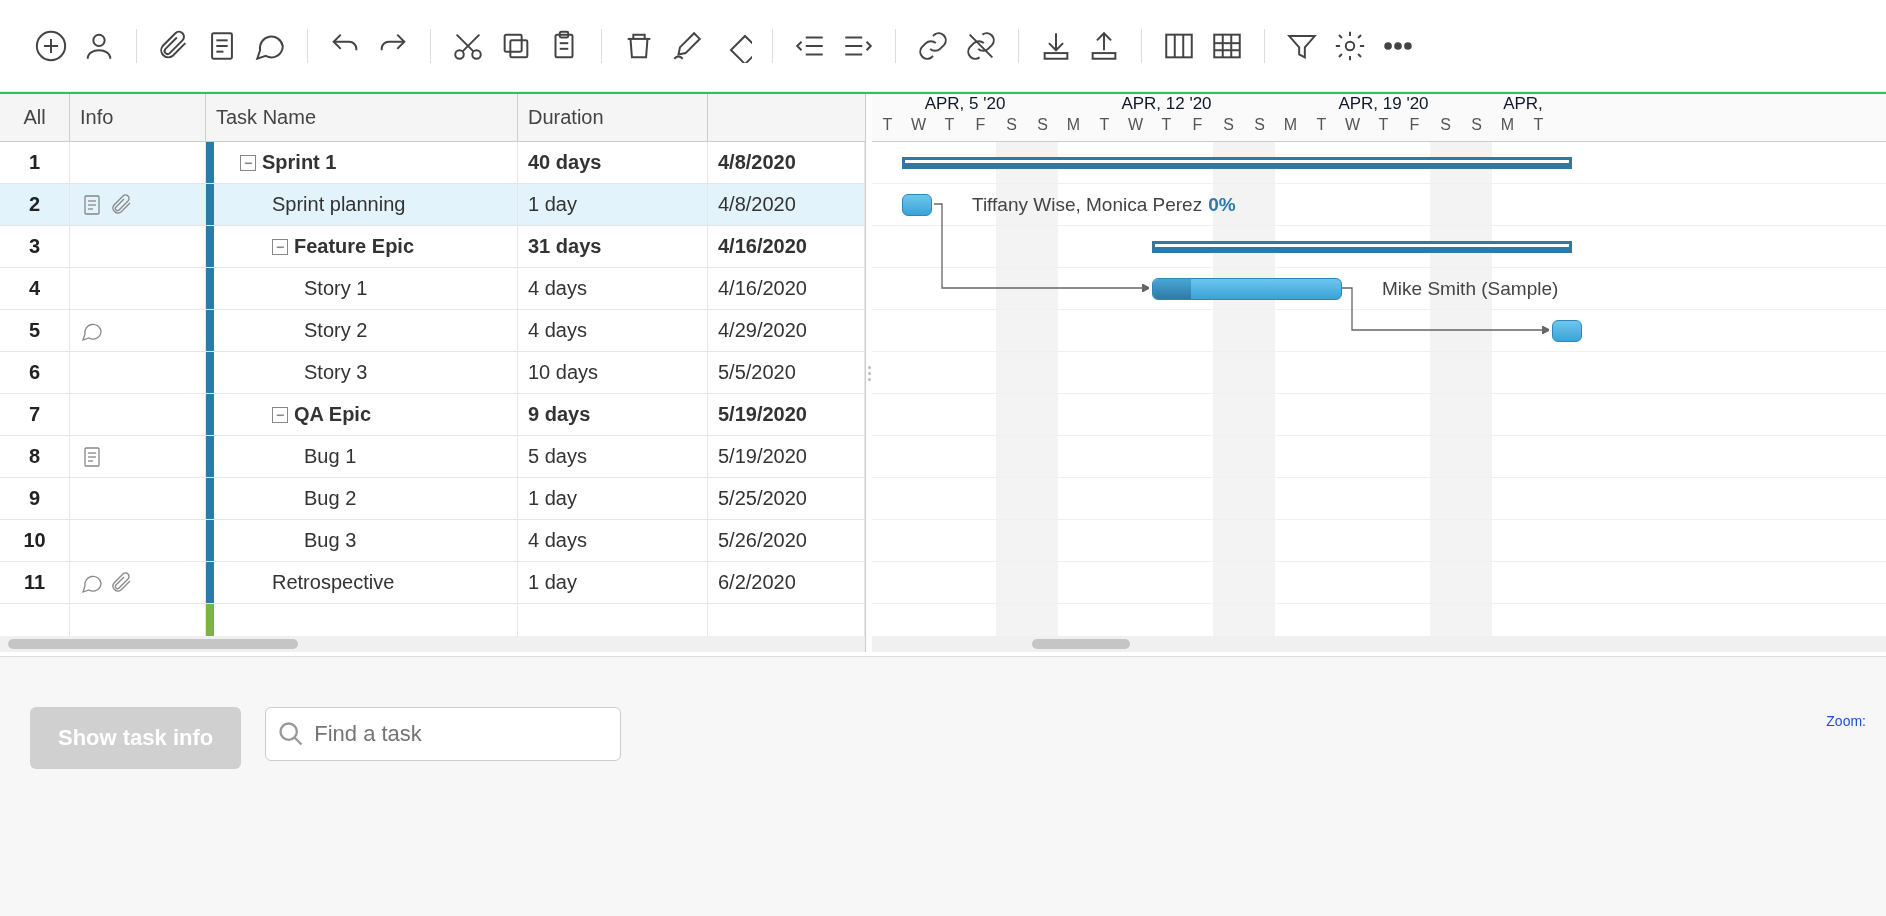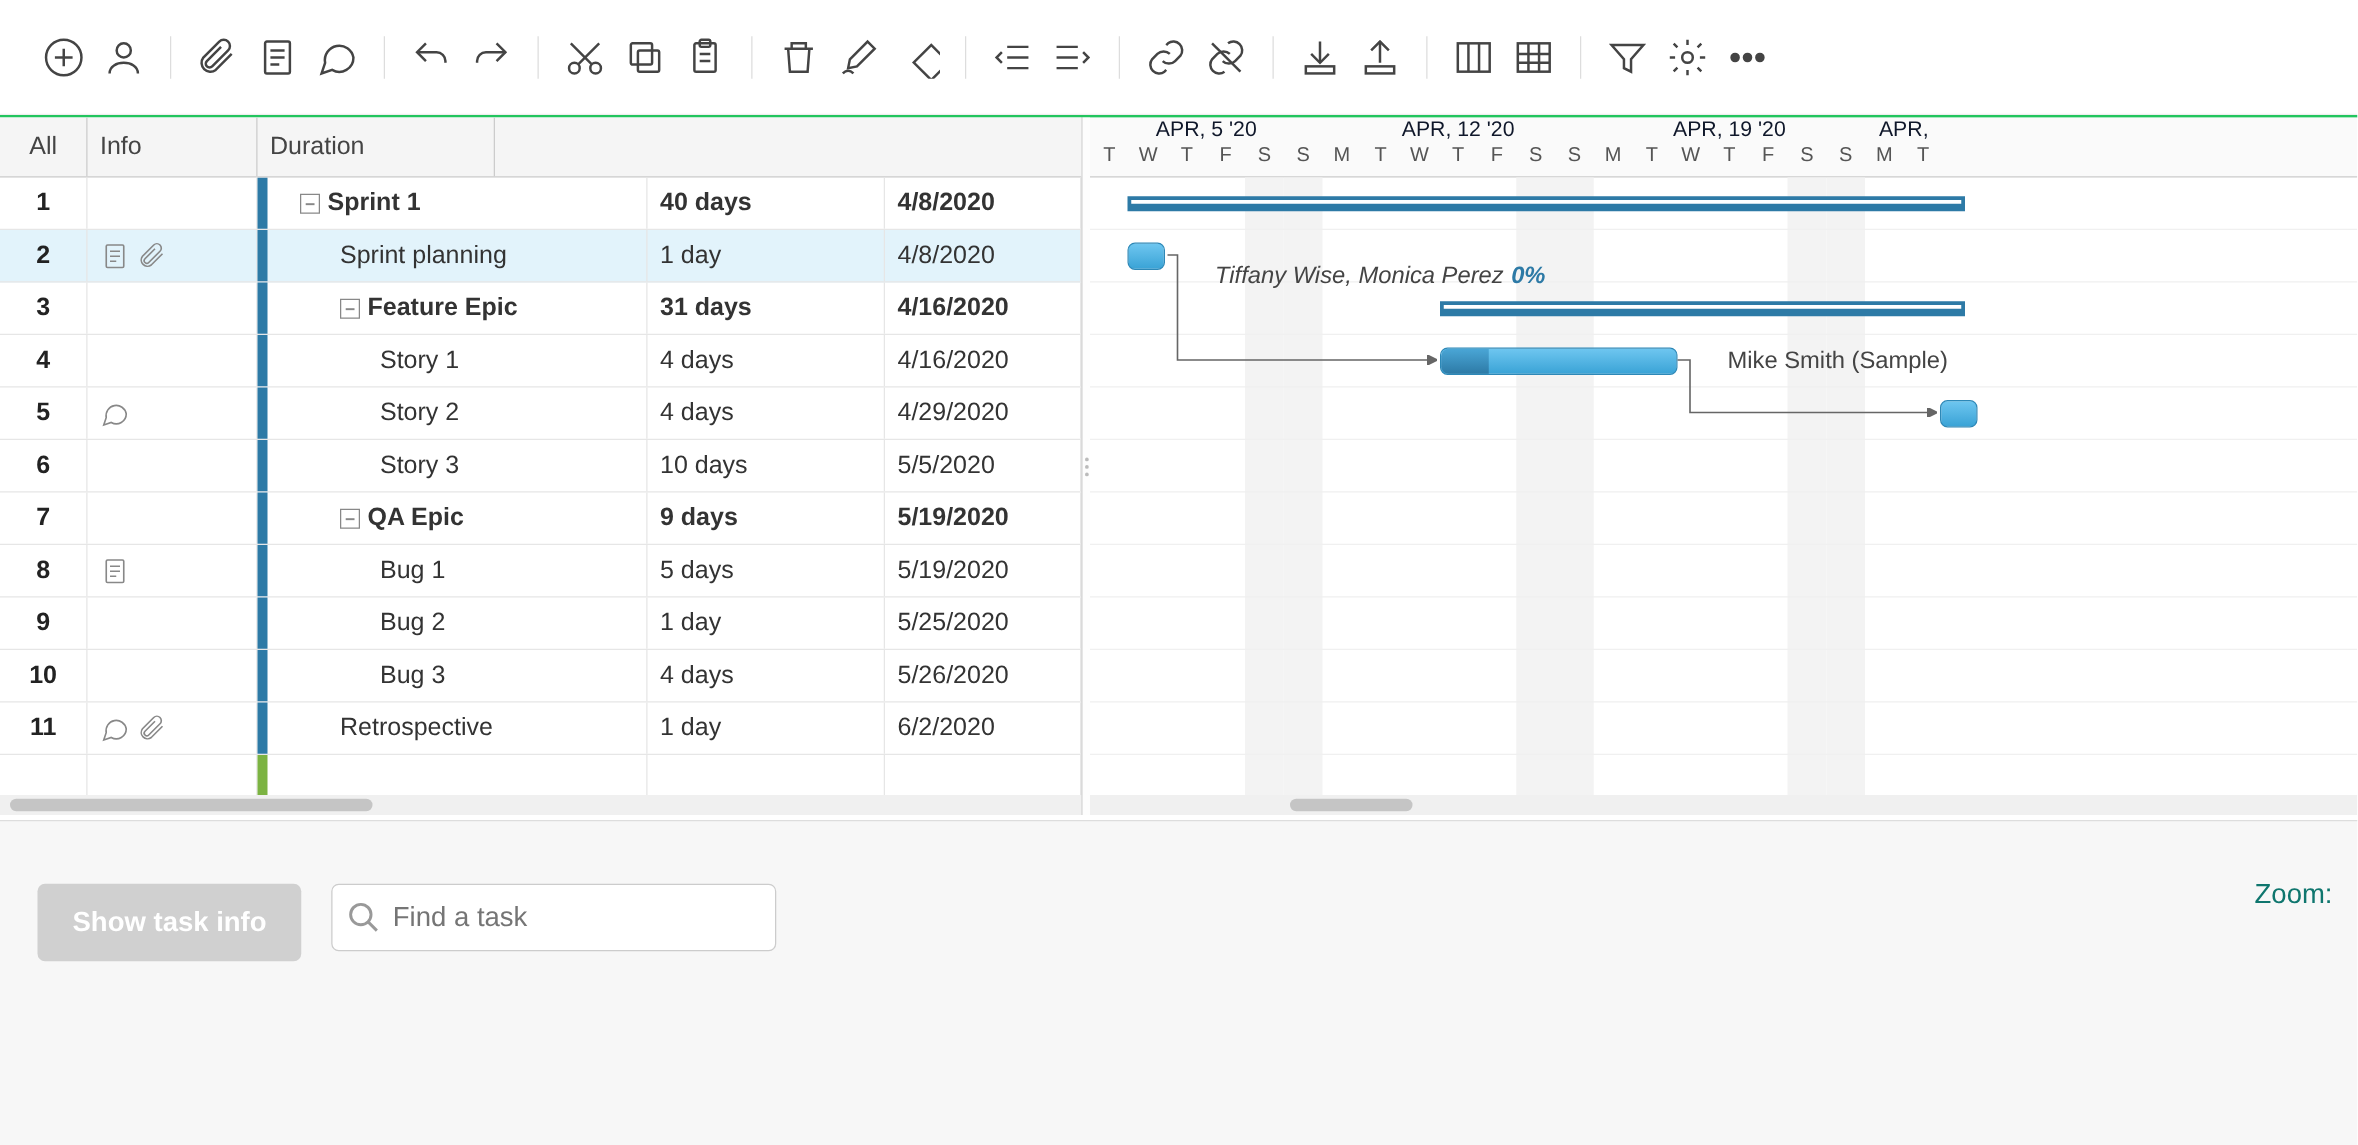--- a/index.html
+++ b/index.html
@@ -71,21 +71,21 @@
 
 .g-scroll { height: 16px; background: #f0f0f0; position: relative; }
 .g-thumb { position: absolute; left: 160px; top: 3px; height: 10px; width: 98px; background: #c5c5c5; border-radius: 6px; }
 
 
 .bottom { position: absolute; left: 0; right: 0; bottom: 0; height: 260px; background: #f7f7f7; border-top: 1px solid #ddd; padding: 50px 30px; display: flex; align-items: flex-start; gap: 24px; }
 .btn-show { background: #d0d0d0; color: #fff; font-weight: 700; font-size: 22px; border: none; border-radius: 6px; padding: 18px 28px; cursor: pointer; }
 .find-task { position: relative; width: 356px; }
 .find-task input { width: 100%; height: 54px; border: 1px solid #ccc; border-radius: 6px; padding: 0 14px 0 48px; font-size: 22px; color: #444; background: #fff; }
 .find-task svg { position: absolute; left: 12px; top: 13px; width: 28px; height: 28px; stroke: #999; stroke-width: 2; fill: none; }
-.zoom-label { position: absolute; right: 20px; top: 45px; font-size: 22px; color: #0f766e; }
+.zoom-label { position: absolute; right: 20px; top: 56px; font-size: 14px; color: #1d4ed8; }
 </style>
 </head>
 <body>
 
 <div class="toolbar" id="toolbar">
     <div class="tool-btn">
       <svg viewBox="0 0 24 24">
         <circle cx="12" cy="12" r="10"></circle>
         <line x1="12" y1="7" x2="12" y2="17"></line>
         <line x1="7" y1="12" x2="17" y2="12"></line>
@@ -254,20 +254,21 @@
       </svg>
     </div>
   </div>
 
 <div class="main">
 
   <div class="grid">
     <div class="grid-header">
       <div class="col-num">All</div>
       <div class="col-info">Info</div>
+      <div class="col-name">Task Name</div>
       <div class="col-dur">Duration</div>
     </div>
     <div class="grid-body" id="grid-body">
         <div class="row">
           <div class="cell-num">1</div>
           <div class="cell-info"></div>
           <div class="cell-name">
             <span class="tick"></span>
             <span class="name-text bold" style="padding-left:14px">
               <span class="collapse-box">−</span>
@@ -495,21 +496,21 @@
         <div class="g-row" style="top: 168px;"></div>
         <div class="g-row" style="top: 210px;"></div>
         <div class="g-row" style="top: 252px;"></div>
         <div class="g-row" style="top: 294px;"></div>
         <div class="g-row" style="top: 336px;"></div>
         <div class="g-row" style="top: 378px;"></div>
         <div class="g-row" style="top: 420px;"></div>
         <div class="g-row" style="top: 462px;"></div>
         <div class="bar-summary" style="left: 30px; width: 670px; top: 15px;"></div>
         <div class="bar-task" style="left: 30px; width: 30px; top: 52px;"></div>
-        <div class="bar-label" style="left: 100px; top: 68px; font-style: italic;">Tiffany Wise, Monica Perez<span class="percent">0%</span></div>
+        <div class="bar-label" style="left: 100px; top: 52px;">Tiffany Wise, Monica Perez<span class="percent">0%</span></div>
         <div class="bar-summary" style="left: 280px; width: 420px; top: 99px;"></div>
         <div class="bar-task" style="left: 280px; width: 190px; top: 136px;">
           <div class="prog" style="width: 20%;"></div>
         </div>
         <div class="bar-label" style="left: 510px; top: 136px;">Mike Smith (Sample)</div>
         <div class="bar-task" style="left: 680px; width: 30px; top: 178px;"></div>
         <svg class="dep-line" width="1020" height="500" style="position: absolute; left: 0px; top: 0px; pointer-events: none;">
           <defs>
             <marker id="ah" markerWidth="6" markerHeight="6" refX="5" refY="3" orient="auto">
               <path d="M0,0 L6,3 L0,6 z" fill="#666"></path>

